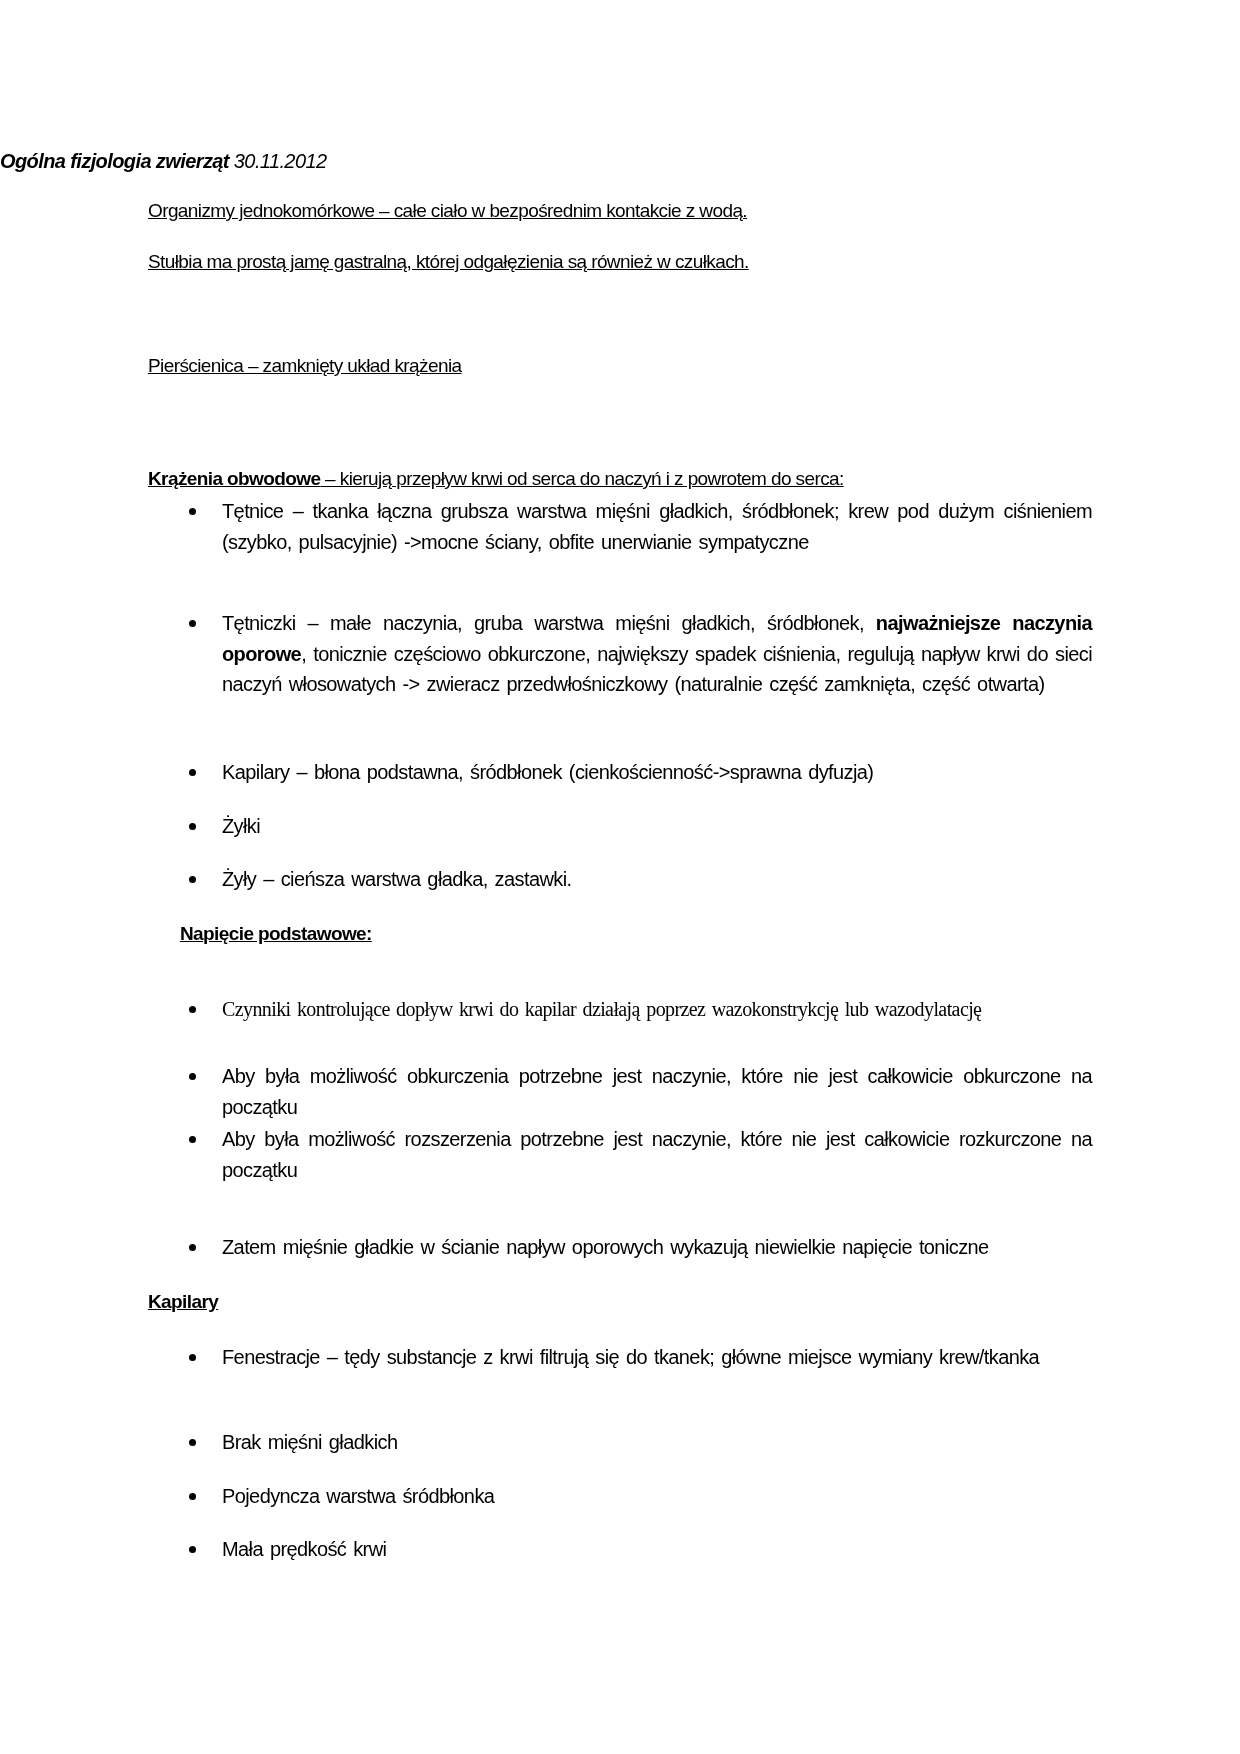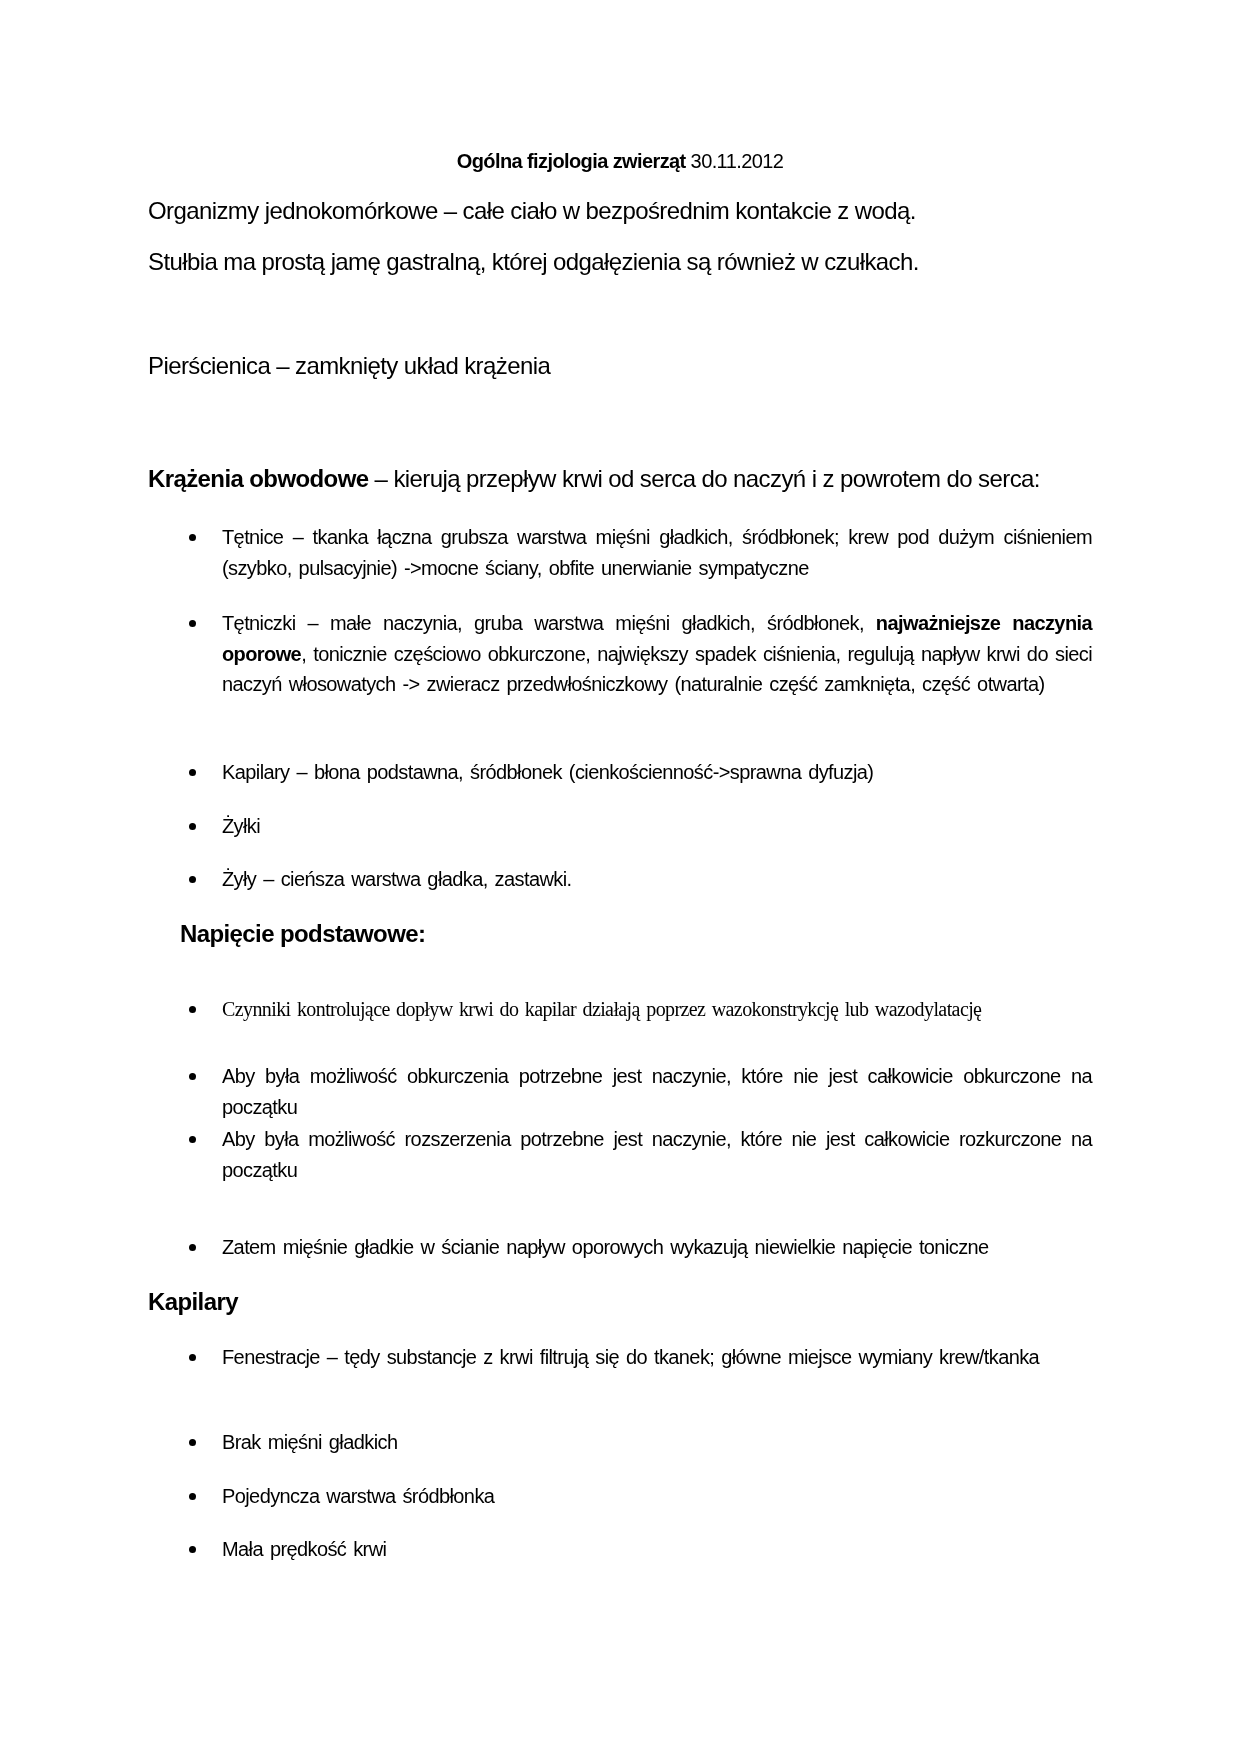--- a/index.html
+++ b/index.html
@@ -20,33 +20,35 @@
     left: 0;
     top: 0;
     width: 1240px;
     height: 1754px;
     background: #ffffff;
   }
   .line {
     position: absolute;
     left: 148px;
     width: 944px;
-    font-size: 24px;
+    font-size: 19px;
     letter-spacing: -0.6px;
     line-height: 32px;
     white-space: nowrap;
+    text-decoration: underline;
   }
   .title {
     position: absolute;
     left: 0;
     width: 1240px;
-    text-align: center;
+    text-align: left;
     font-size: 20px;
     letter-spacing: -0.6px;
     line-height: 32px;
+    font-style: italic;
   }
   .title b { font-weight: bold; }
   .heading { font-weight: bold; }
   .bullet-item {
     position: absolute;
     left: 148px;
     width: 944px;
     font-size: 20px;
     letter-spacing: -0.6px;
     line-height: 30.5px;
@@ -79,21 +81,21 @@
   </div>
 
   <div class="line" style="top:195px;">Organizmy jednokomórkowe – całe ciało w bezpośrednim kontakcie z wodą.</div>
   <div class="line" style="top:246px;">Stułbia ma prostą jamę gastralną, której odgałęzienia są również w czułkach.</div>
   <div class="line" style="top:350px;">Pierścienica – zamknięty układ krążenia</div>
 
   <div class="line" style="top:463px;">
     <span class="bold">Krążenia obwodowe</span><span> – kierują przepływ krwi od serca do naczyń i z powrotem do serca:</span>
   </div>
 
-  <div class="bullet-item" style="top:522px;">
+  <div class="bullet-item" style="top:496px;">
     <span class="bullet-dot"></span>
     <div class="bullet-text">Tętnice – tkanka łączna grubsza warstwa mięśni gładkich, śródbłonek; krew pod dużym ciśnieniem (szybko, pulsacyjnie) -&gt;mocne ściany, obfite unerwianie sympatyczne</div>
   </div>
 
   <div class="bullet-item" style="top:608px;">
     <span class="bullet-dot"></span>
     <div class="bullet-text"><span>Tętniczki – małe naczynia, gruba warstwa mięśni gładkich, śródbłonek, </span><span class="bold">najważniejsze naczynia oporowe</span><span>, tonicznie częściowo obkurczone, największy spadek ciśnienia, regulują napływ krwi do sieci naczyń włosowatych -&gt; zwieracz przedwłośniczkowy (naturalnie część zamknięta, część otwarta)</span></div>
   </div>
 
   <div class="bullet-item" style="top:757px;">

